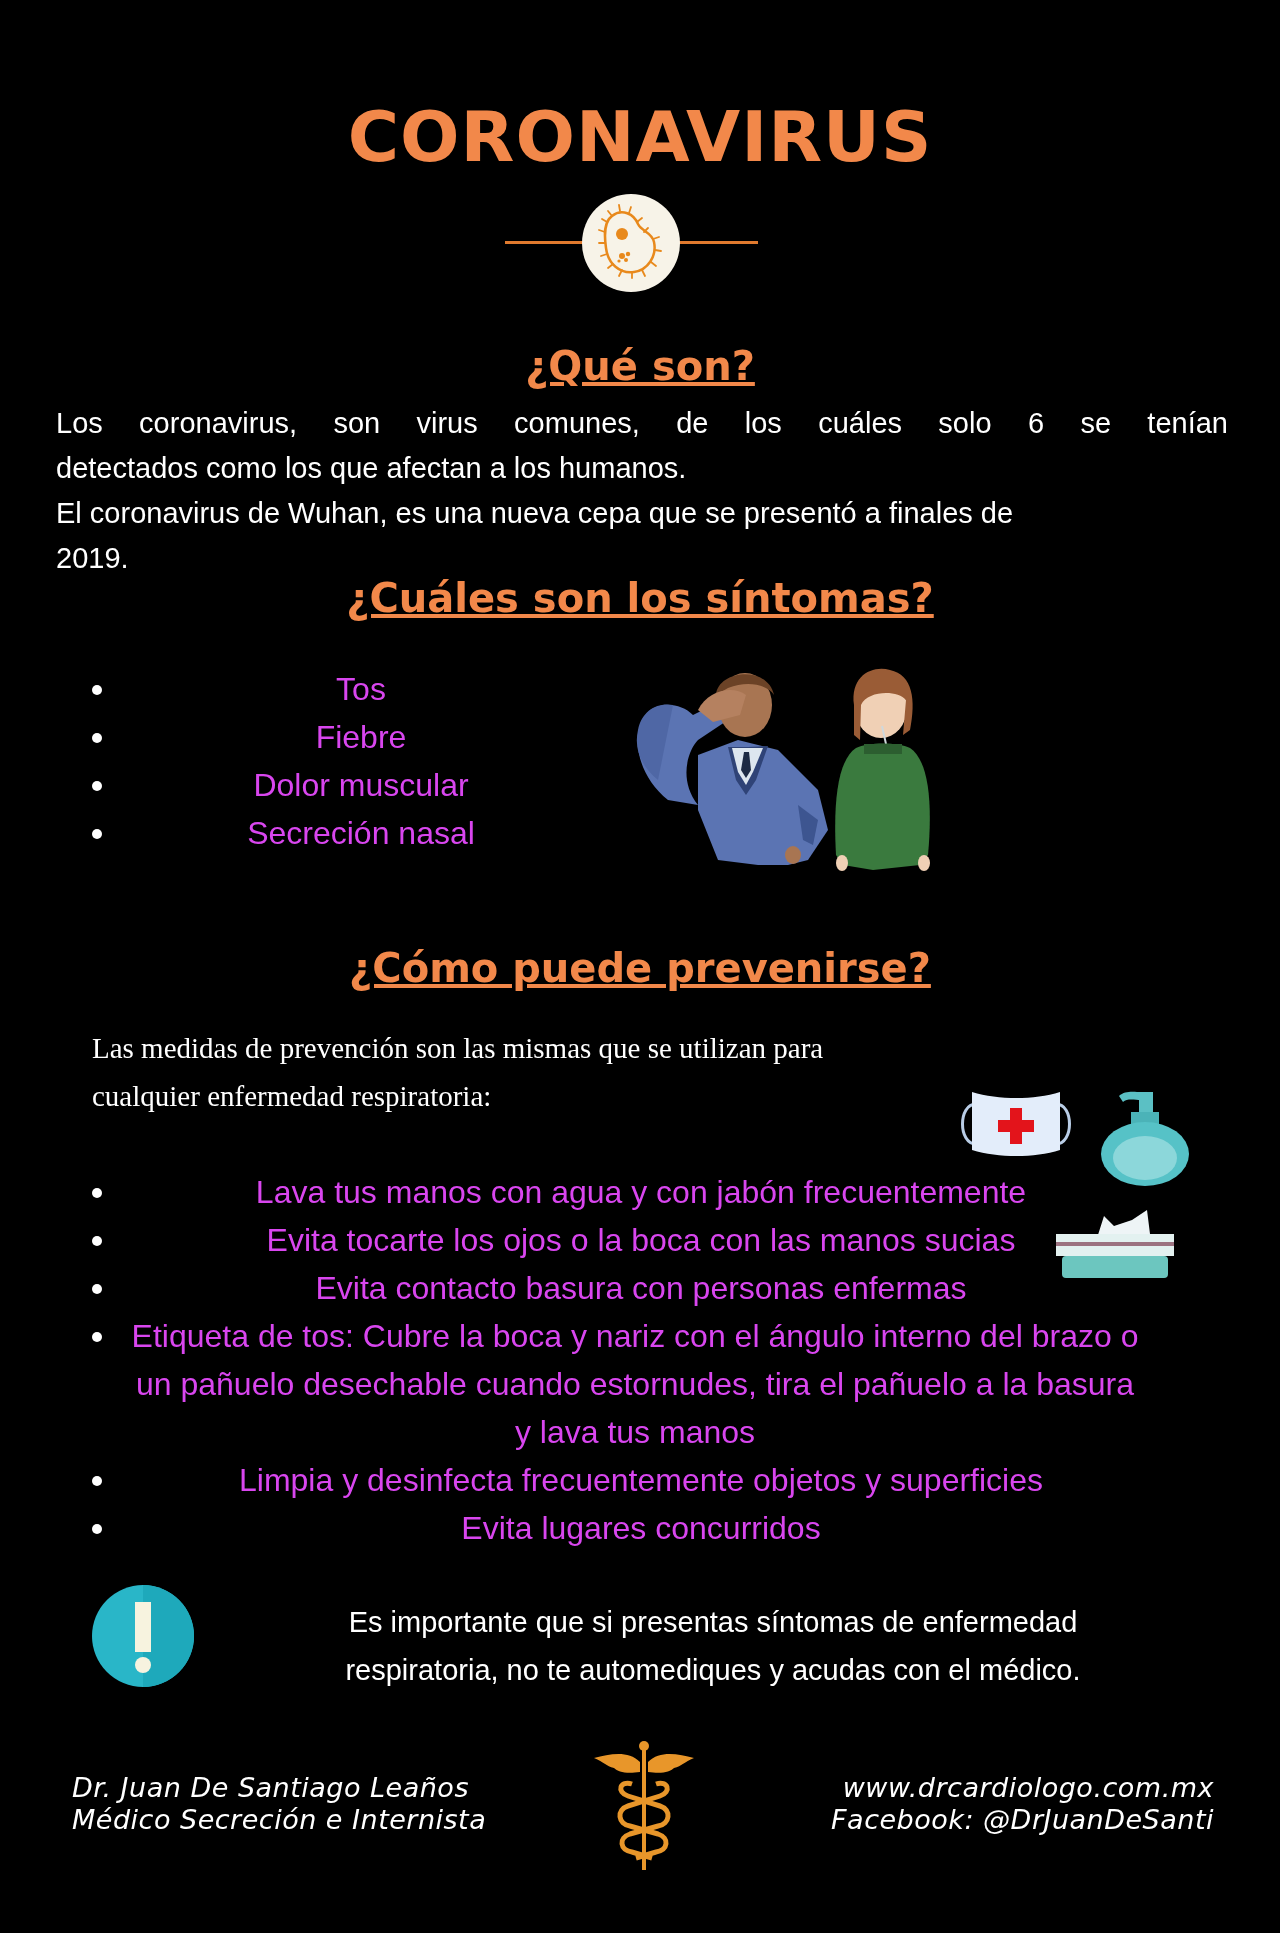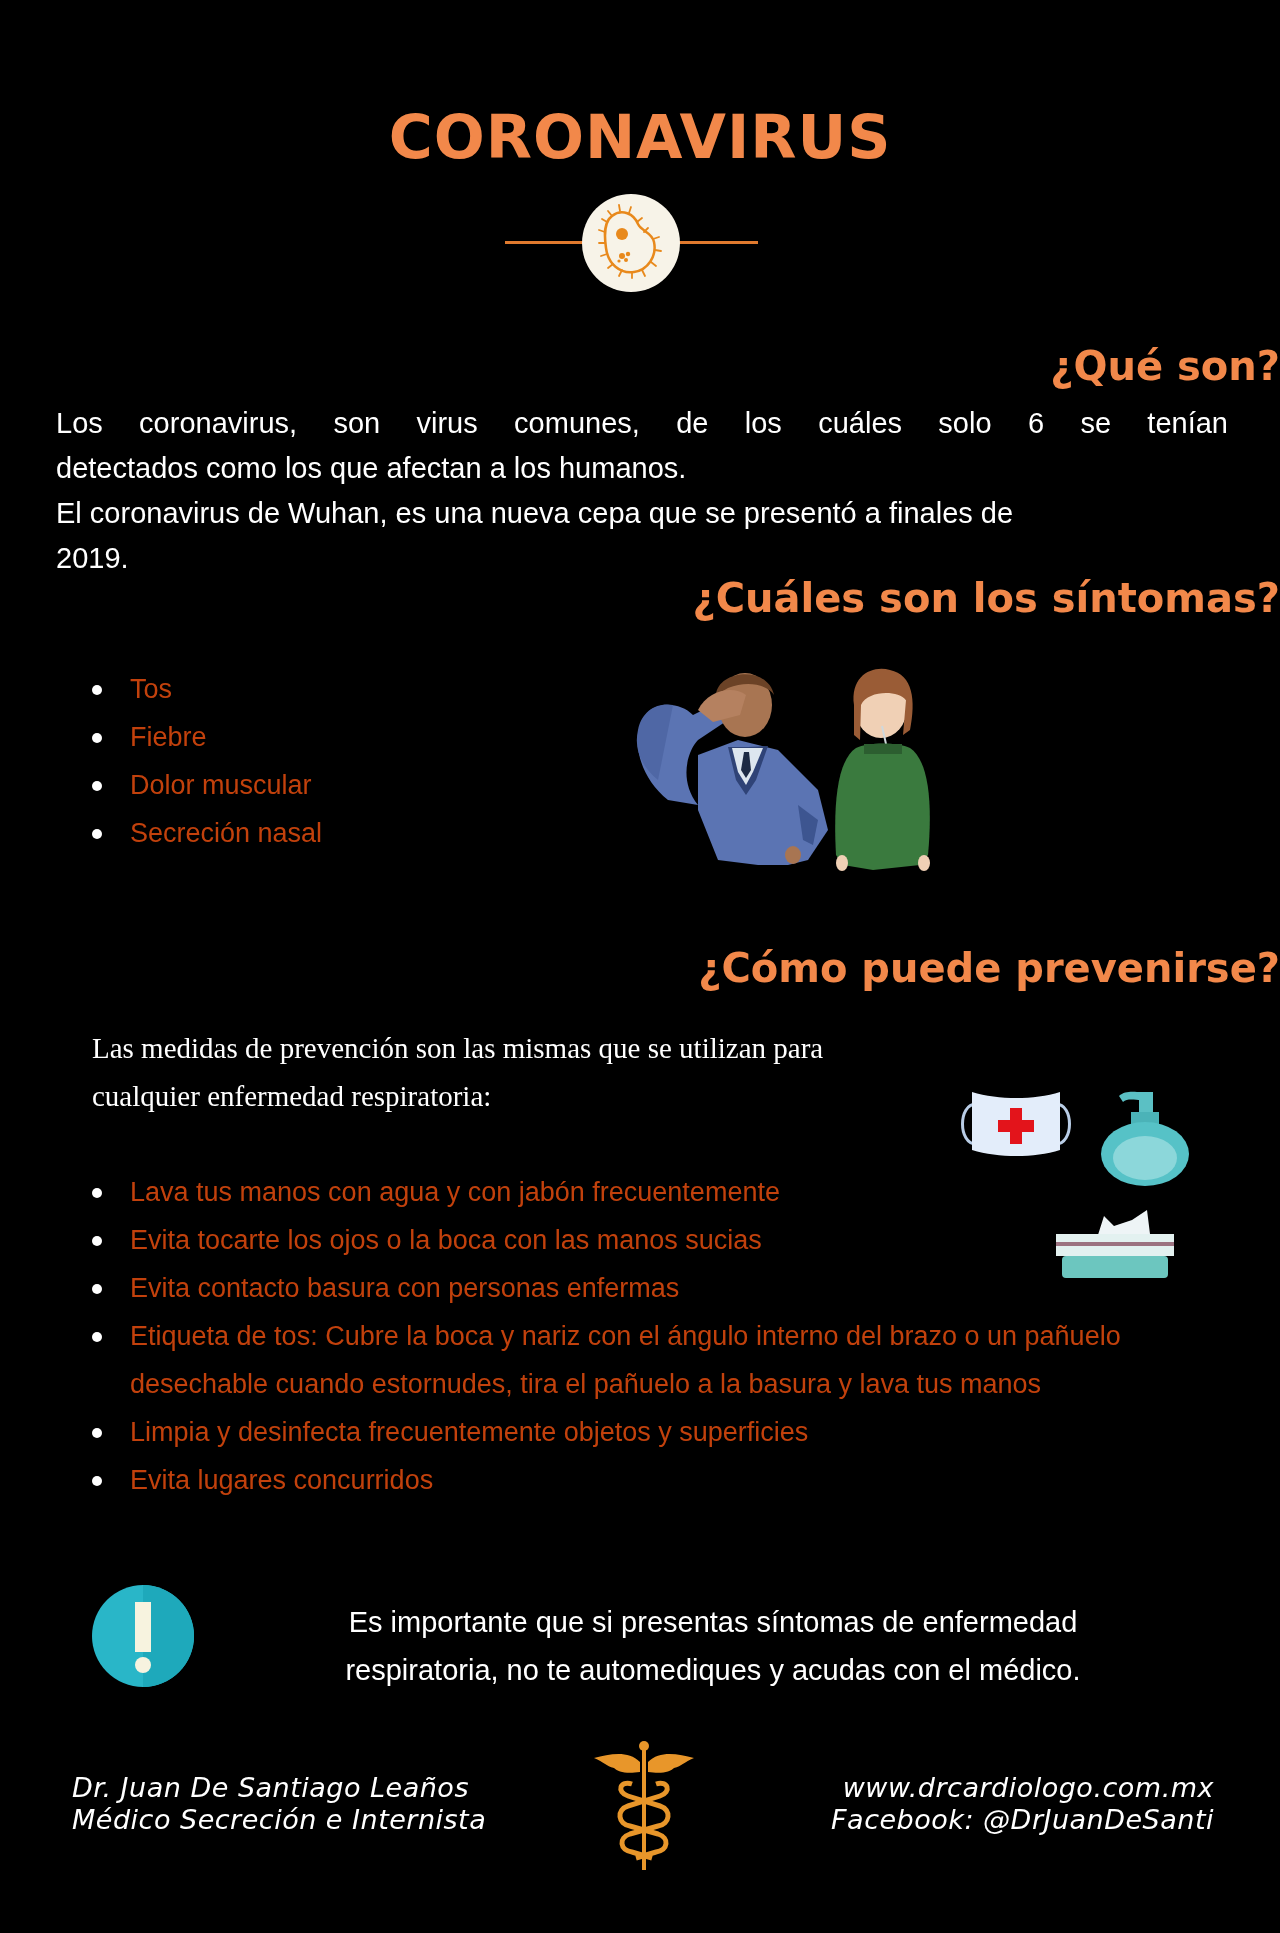--- a/index.html
+++ b/index.html
@@ -1,29 +1,29 @@
 <!DOCTYPE html>
 <html><head>
 <meta charset="utf-8">
 <style>
   html, body { margin:0; padding:0; background:#000; }
   body { width:1280px; height:1933px; position:relative; overflow:hidden; color:#fff;
          font-family:"Liberation Sans", sans-serif; }
   .abs { position:absolute; }
   .title { left:0; width:1280px; top:92px; text-align:center; font-weight:bold;
-           font-size:60px; line-height:90px; color:#f2884a; letter-spacing:1px;
+           font-size:70px; line-height:90px; color:#f2884a; letter-spacing:1px;
            font-family:"DejaVu Sans", sans-serif; }
   .divider { height:3px; background:#e07a2e; top:241px; }
   .virus-badge { left:582px; top:194px; width:98px; height:98px; border-radius:50%; background:#f7f3e8; }
-  .heading { left:0; width:1280px; text-align:right; font-weight:bold; font-size:40px;
-             line-height:48px; color:#f2884a; font-family:"DejaVu Sans", sans-serif; }
+  .heading { left:0; width:1280px; text-align:center; font-weight:bold; font-size:40px;
+             line-height:48px; color:#f2884a; font-family:"DejaVu Sans", sans-serif;text-decoration:underline; }
   .para { left:56px; width:1172px; font-size:29px; line-height:45px; color:#fff; }
   .para .justify { text-align:justify; text-align-last:justify; display:block; }
   .list { margin:0; padding:0; list-style:none; }
-  .list li { position:relative; font-size:27px; line-height:48px; padding-left:38px; color:#c2410c; }
+  .list li { position:relative; font-size:32px; line-height:48px; padding-left:38px; color:#d946ef;text-align:center; }
   .list li::before { content:""; position:absolute; left:0; top:20px; width:10px; height:10px;
                      border-radius:50%; background:#fff; }
   .sym-list { left:92px; top:665px; width:500px; }
   .prev-intro { left:92px; top:1024px; width:1000px; font-size:29px; line-height:48px;font-family:Liberation Serif, serif; }
   .prev-list { left:92px; top:1168px; width:1060px; }
   .warn-text { left:230px; top:1598px; width:966px; text-align:center; font-size:29px; line-height:48px; }
   .footer-left { left:72px; top:1772px; font-size:27px; line-height:32px; color:#fff;
                  font-family:"DejaVu Sans", sans-serif; font-style:italic; letter-spacing:0.5px; }
   .footer-right { right:66px; top:1772px; font-size:27px; line-height:32px; color:#fff; text-align:right;
                   font-family:"DejaVu Sans", sans-serif; font-style:italic; letter-spacing:0.5px;margin-left:19px; }

